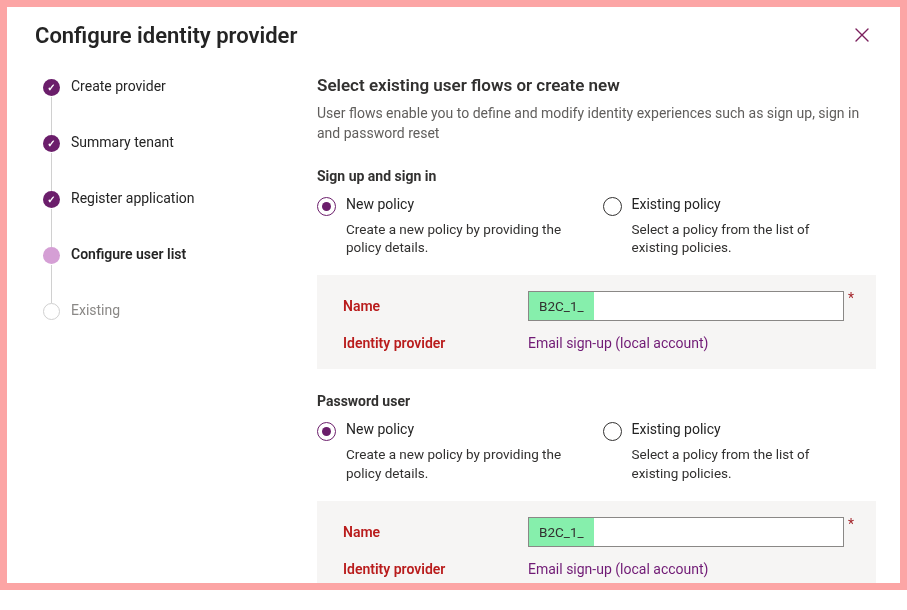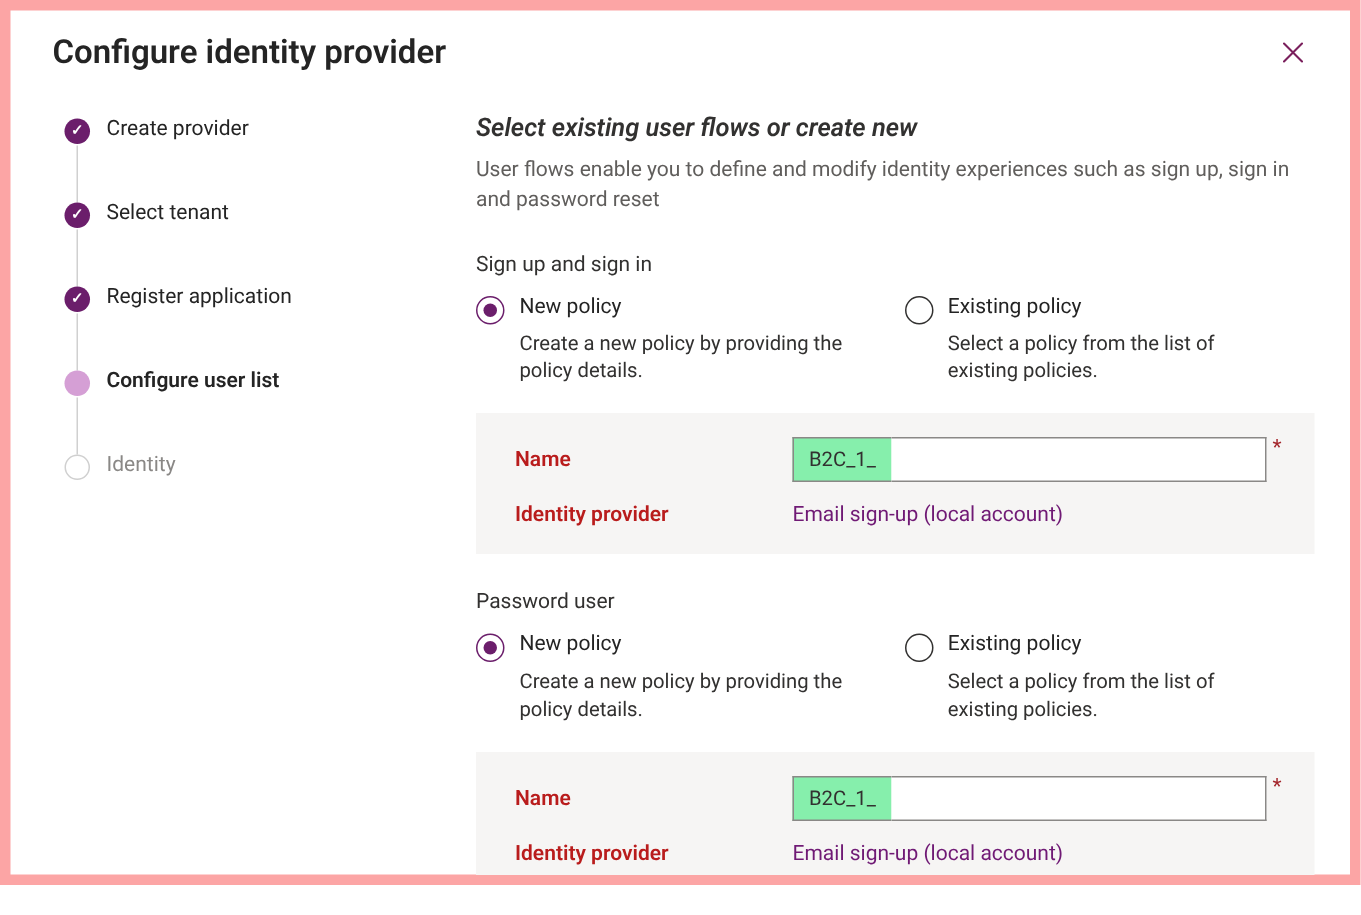--- a/index.html
+++ b/index.html
@@ -79,23 +79,23 @@
   .step.current .step-label { font-weight:600; }
   .step.upcoming .step-label { color:#8a8886; }
 
   
   .main {
     flex:1;
     padding: 8px 18px 0 0;
     overflow-y:auto;
   }
   .main-inner { padding-left: 20px; padding-right: 6px; }
-  .section-title { font-size:17px; font-weight:600; margin:0 0 8px 0;font-style:italic; }
+  .section-title { font-size:17px; font-weight:600; margin:0 0 8px 0; }
   .section-desc { font-size:14px; color:#605e5c; margin:0 0 18px 0; line-height:1.45; max-width: 560px; }
-  .group-label { font-weight:400; font-size:14px; margin: 24px 0 12px 0; }
+  .group-label { font-weight:700; font-size:14px; margin: 24px 0 12px 0; }
 
   .radio-row { display:flex; gap: 12px; align-items: center; }
   .radio-col { flex:1; padding-right: 18px; }
   .radio-opt { display:flex; align-items:flex-start; gap:10px; cursor:pointer; }
   .radio-circle {
     width:19px; height:19px; border-radius:50%;
     border:1.5px solid #323130; flex:0 0 auto;
     display:flex; align-items:center; justify-content:center; margin-top:1px;
     background:#fff;
   }
@@ -145,33 +145,33 @@
   <div class="body">
 
     <nav class="steps">
       <ul class="step-list">
         <li class="step done">
           <span class="step-dot done"></span>
           <span class="step-label">Create provider</span>
         </li>
         <li class="step done">
           <span class="step-dot done"></span>
-          <span class="step-label">Select tenant</span>
+          <span class="step-label">Summary tenant</span>
         </li>
         <li class="step done">
           <span class="step-dot done"></span>
           <span class="step-label">Register application</span>
         </li>
         <li class="step current">
           <span class="step-dot current"></span>
           <span class="step-label">Configure user list</span>
         </li>
         <li class="step upcoming">
           <span class="step-dot upcoming"></span>
-          <span class="step-label">Identity</span>
+          <span class="step-label">Existing</span>
         </li>
       </ul>
     </nav>
 
     <div class="main">
       <div class="main-inner">
         <h2 class="section-title">Select existing user flows or create new</h2>
         <p class="section-desc">User flows enable you to define and modify identity experiences such as sign up, sign in and password reset</p>
 
         <div class="group-label">Sign up and sign in</div>

